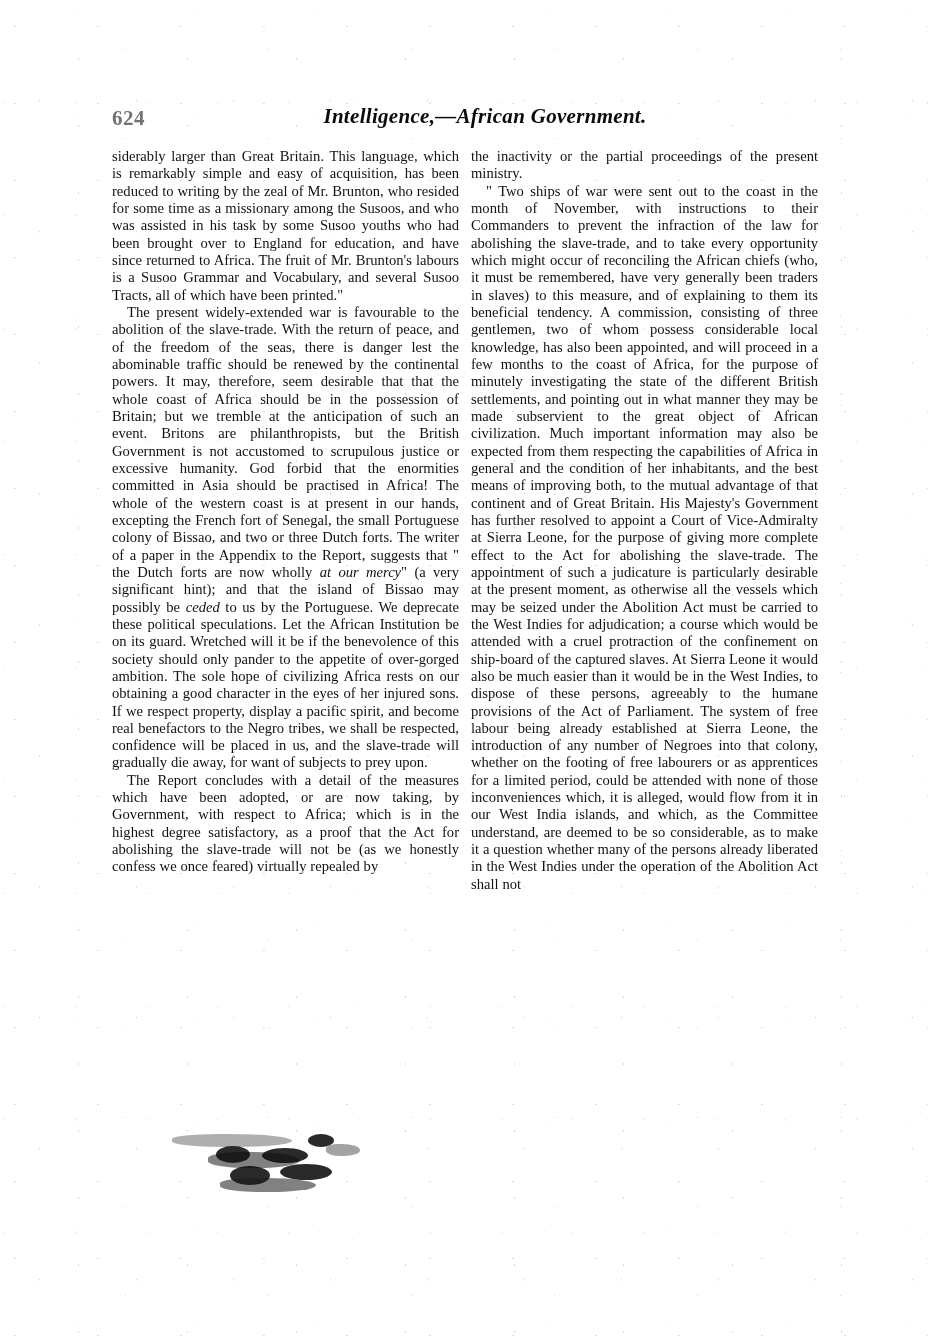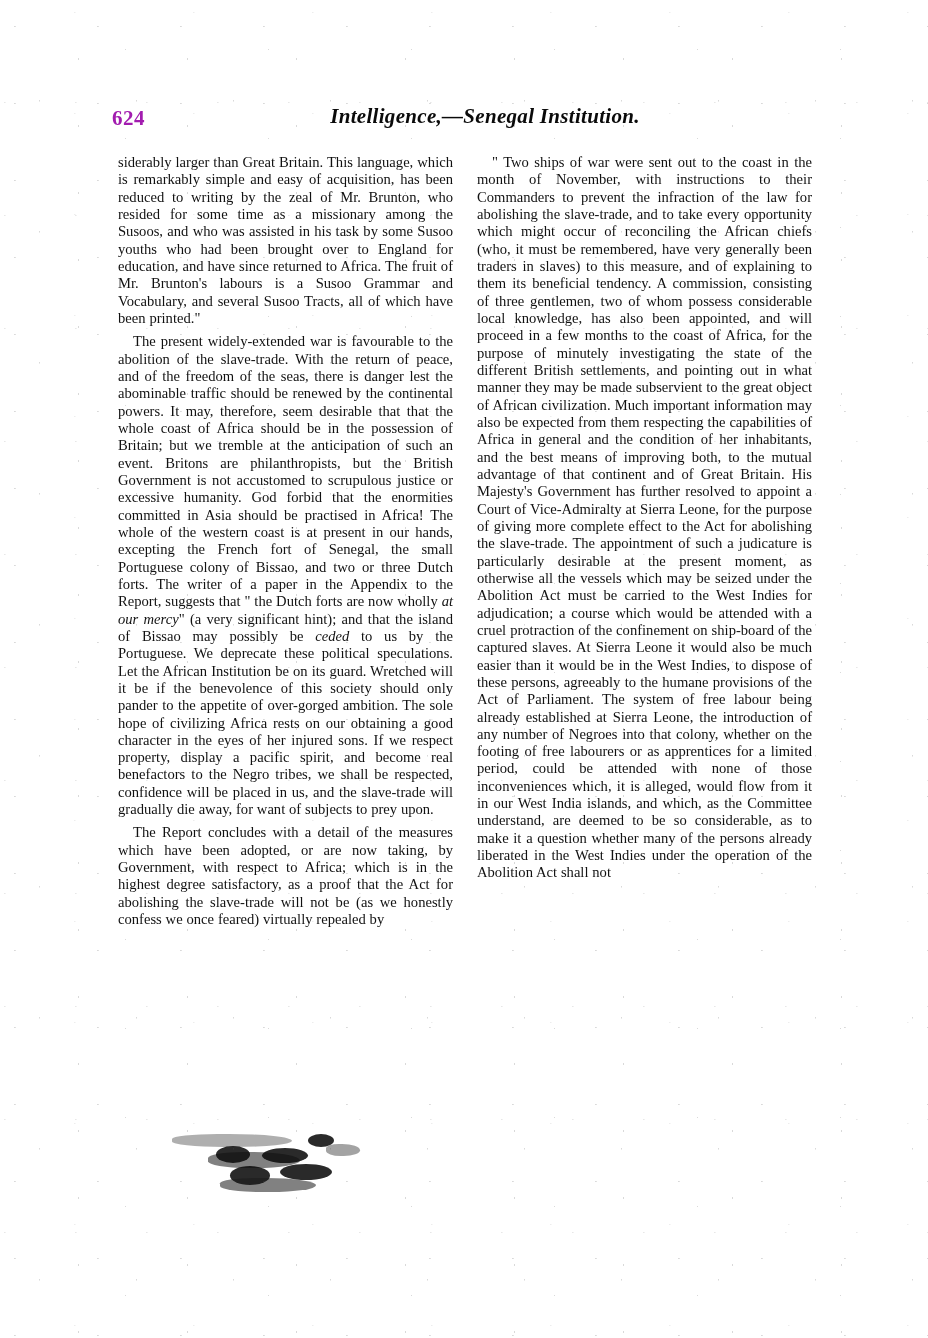--- a/index.html
+++ b/index.html
@@ -26,21 +26,21 @@
     height: 30px;
   }
   #folio {
     position: absolute;
     left: 0;
     top: 2px;
     font-family: "Liberation Serif", "DejaVu Serif", serif;
     font-weight: bold;
     font-size: 21px;
     letter-spacing: 0.5px;
-    color: #a21caf;
+    color: #737373;
   }
   #running-title {
     position: absolute;
     left: 0;
     right: 0;
     top: 0;
     text-align: center;
     font-family: "Liberation Serif", "DejaVu Serif", serif;
     font-style: italic;
     font-weight: bold;
@@ -60,21 +60,21 @@
   .column {
     position: absolute;
     top: 0;
     width: 347px;
     height: 1090px;
   }
   #col-left  { left: 0; }
   #col-right { left: 359px; }
 
   .para {
-    margin: 6px;
+    margin: 0;
     font-family: "Liberation Serif", "DejaVu Serif", serif;
     font-size: 14.6px;
     line-height: 17.33px;
     color: #111111;
     text-align: justify;
     text-justify: inter-word;
     -webkit-hyphens: none;
     hyphens: none;
     word-spacing: 0.2px;
   }
@@ -114,21 +114,21 @@
     background-size: 83px 77px, 119px 101px, 97px 131px, 143px 89px, 71px 113px, 109px 67px;
   }
 </style>
 </head>
 <body>
 
 <div id="page">
 
   <div id="header">
     <span id="folio">624</span>
-    <span id="running-title">Intelligence,—Senegal Institution.</span>
+    <span id="running-title">Intelligence,—African Government.</span>
   </div>
 
   <div id="body-area">
 
     <div class="column" id="col-left">
       <p class="para">siderably larger than Great Britain. This language, which is remarkably simple and easy of acquisition, has been reduced to writing by the zeal of Mr. Brunton, who resided for some time as a missionary among the Susoos, and who was assisted in his task by some Susoo youths who had been brought over to England for education, and have since returned to Africa. The fruit of Mr. Brunton's labours is a Susoo Grammar and Vocabulary, and several Susoo Tracts, all of which have been printed."</p>
       <p class="para indent"><span>The present widely-extended war is favourable to the abolition of the slave-trade. With the return of peace, and of the freedom of the seas, there is danger lest the abominable traffic should be renewed by the continental powers. It may, therefore, seem desirable that that the whole coast of Africa should be in the possession of Britain; but we tremble at the anticipation of such an event. Britons are philanthropists, but the British Government is not accustomed to scrupulous justice or excessive humanity. God forbid that the enormities committed in Asia should be practised in Africa! The whole of the western coast is at present in our hands, excepting the French fort of Senegal, the small Portuguese colony of Bissao, and two or three Dutch forts. The writer of a paper in the Appendix to the Report, suggests that " the Dutch forts are now wholly </span><i>at our mercy</i><span>" (a very significant hint); and that the island of Bissao may possibly be </span><i>ceded</i><span> to us by the Portuguese. We deprecate these political speculations. Let the African Institution be on its guard. Wretched will it be if the benevolence of this society should only pander to the appetite of over-gorged ambition. The sole hope of civilizing Africa rests on our obtaining a good character in the eyes of her injured sons. If we respect property, display a pacific spirit, and become real benefactors to the Negro tribes, we shall be respected, confidence will be placed in us, and the slave-trade will gradually die away, for want of subjects to prey upon.</span></p>
       <p class="para indent">The Report concludes with a detail of the measures which have been adopted, or are now taking, by Government, with respect to Africa; which is in the highest degree satisfactory, as a proof that the Act for abolishing the slave-trade will not be (as we honestly confess we once feared) virtually repealed by</p>
 
       <div id="degraded-overlay">
@@ -138,19 +138,20 @@
         <div class="smudge" style="left:60px;  top:986px;  width:120px; height:13px; opacity:0.35;"></div>
         <div class="blot" style="left:118px; top:1018px; width:40px;  height:19px;"></div>
         <div class="blot" style="left:168px; top:1016px; width:52px;  height:16px;"></div>
         <div class="smudge" style="left:108px; top:1030px; width:96px;  height:14px;"></div>
         <div class="blot" style="left:196px; top:986px;  width:26px;  height:13px;"></div>
         <div class="smudge" style="left:214px; top:996px;  width:34px;  height:12px; opacity:0.4;"></div>
       </div>
     </div>
 
     <div class="column" id="col-right">
+      <p class="para">the inactivity or the partial proceedings of the present ministry.</p>
       <p class="para indent">" Two ships of war were sent out to the coast in the month of November, with instructions to their Commanders to prevent the infraction of the law for abolishing the slave-trade, and to take every opportunity which might occur of reconciling the African chiefs (who, it must be remembered, have very generally been traders in slaves) to this measure, and of explaining to them its beneficial tendency. A commission, consisting of three gentlemen, two of whom possess considerable local knowledge, has also been appointed, and will proceed in a few months to the coast of Africa, for the purpose of minutely investigating the state of the different British settlements, and pointing out in what manner they may be made subservient to the great object of African civilization. Much important information may also be expected from them respecting the capabilities of Africa in general and the condition of her inhabitants, and the best means of improving both, to the mutual advantage of that continent and of Great Britain. His Majesty's Government has further resolved to appoint a Court of Vice-Admiralty at Sierra Leone, for the purpose of giving more complete effect to the Act for abolishing the slave-trade. The appointment of such a judicature is particularly desirable at the present moment, as otherwise all the vessels which may be seized under the Abolition Act must be carried to the West Indies for adjudication; a course which would be attended with a cruel protraction of the confinement on ship-board of the captured slaves. At Sierra Leone it would also be much easier than it would be in the West Indies, to dispose of these persons, agreeably to the humane provisions of the Act of Parliament. The system of free labour being already established at Sierra Leone, the introduction of any number of Negroes into that colony, whether on the footing of free labourers or as apprentices for a limited period, could be attended with none of those inconveniences which, it is alleged, would flow from it in our West India islands, and which, as the Committee understand, are deemed to be so considerable, as to make it a question whether many of the persons already liberated in the West Indies under the operation of the Abolition Act shall not</p>
     </div>
 
   </div>
 
   <div id="speckle"></div>
 </div>
 
 </body></html>

